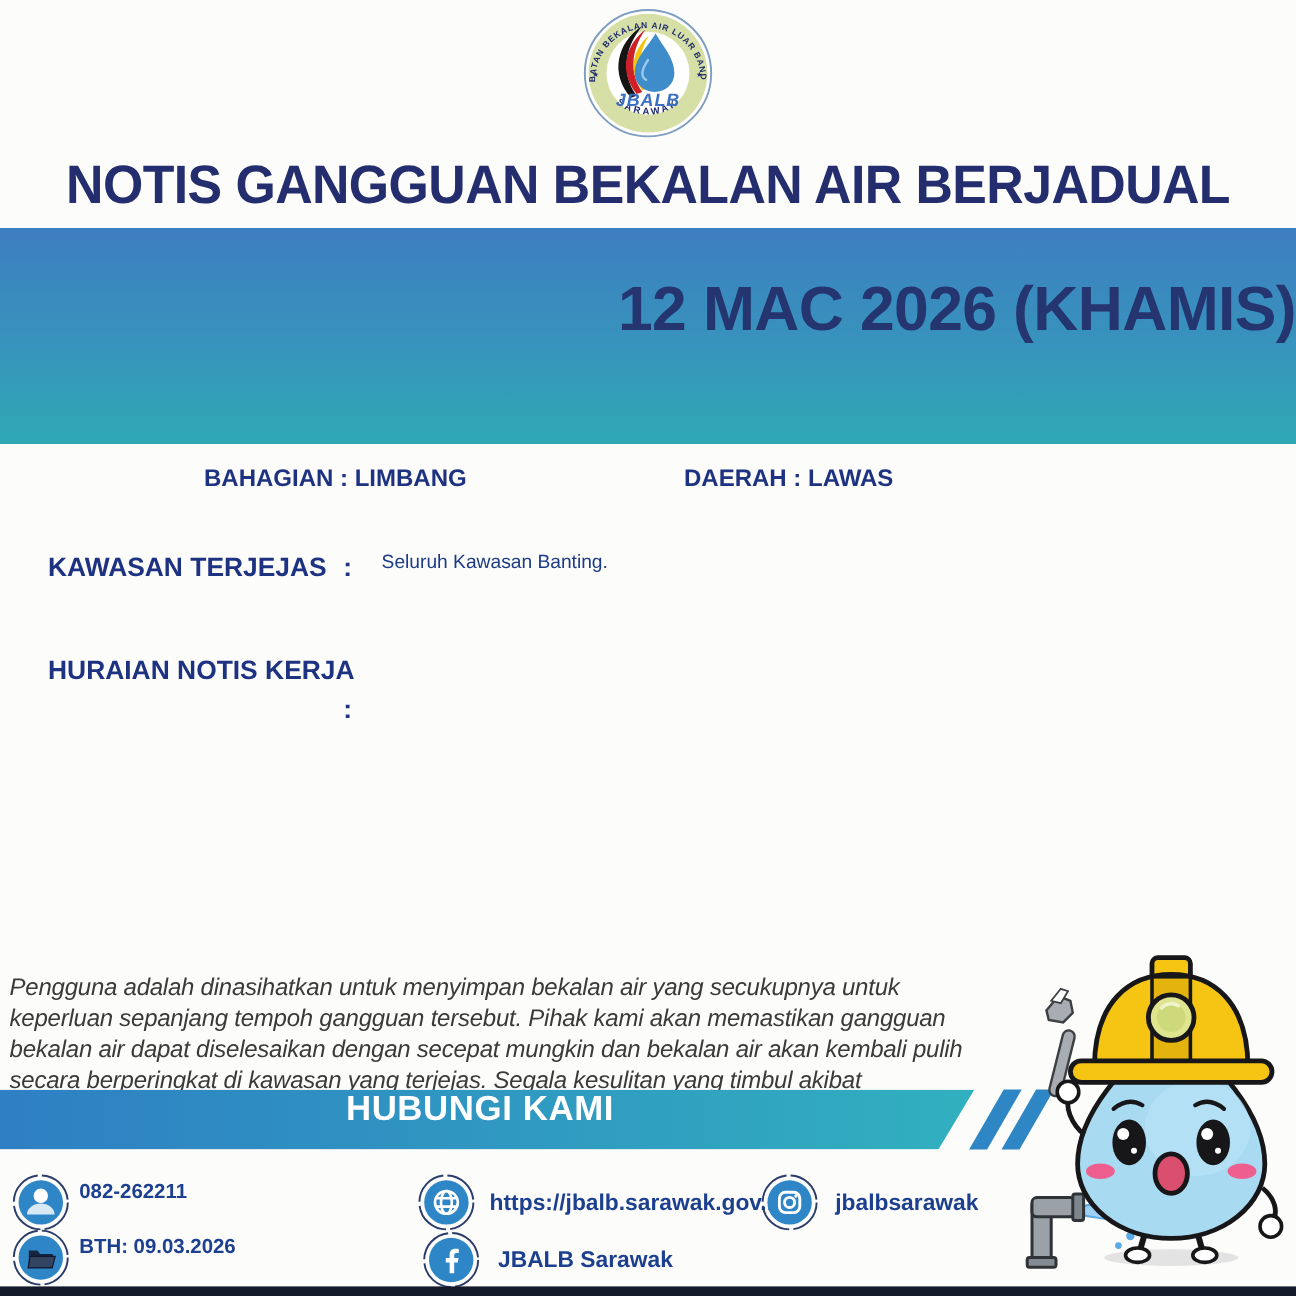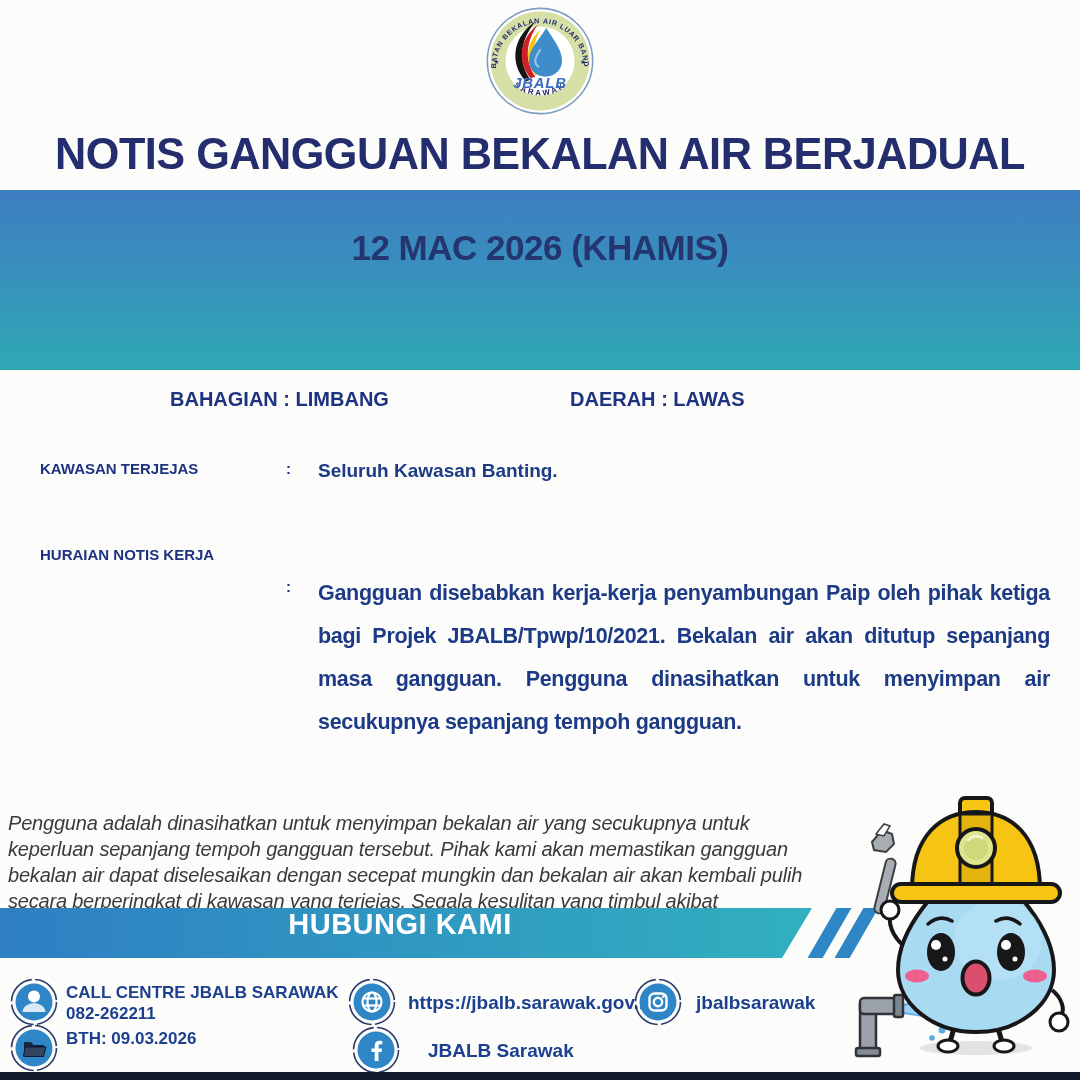--- a/index.html
+++ b/index.html
@@ -22,26 +22,26 @@
     color:#242e6e; letter-spacing:-0.5px;
     transform:scaleX(.96);
   }
 
   
   .date-banner {
     left:0; top:190px; width:1080px; height:180px;
     background:linear-gradient(180deg,#3d7ec1 0%,#3794bc 55%,#2fa9b4 100%);
     text-align:center; color:#24356f;
   }
-  .date-banner .line1 { margin-top:38px; font-size:35px; font-weight:bold; letter-spacing:-0.5px; }
+  .date-banner .line1 { margin-top:38px; font-size:52px; font-weight:bold; letter-spacing:-0.5px;text-align:right; }
   .date-banner .line2 { margin-top:6px;  font-size:41px; font-weight:bold; letter-spacing:-0.5px; }
   .row-bahagian { top:388px; font-size:20px; font-weight:bold; color:#1e3282; }
   .bahagian { left:170px; } .daerah { left:570px; }
-  .lbl { font-size:15px; font-weight:bold; color:#1e3282; }
-  .val { font-size:19px; font-weight:bold; color:#1c3a86; }
+  .lbl { font-size:22px; font-weight:bold; color:#1e3282; }
+  .val { font-size:16px; font-weight:normal; color:#1c3a86; }
   .kawasan-label { left:40px;  top:460px; }
   .kawasan-colon { left:286px; top:460px; }
   .kawasan-value { left:318px; top:460px; }
   .huraian-label { left:40px;  top:546px; }
   .huraian-colon { left:286px; top:578px; }
   .huraian-body  {
     left:318px; top:572px; width:732px;
     font-size:21.5px; font-weight:bold; color:#1c3a86;
     line-height:43px; text-align:justify; letter-spacing:-0.3px;
   }
@@ -76,21 +76,21 @@
   .ft-sm { font-size:17px; line-height:21px; }
   .ft-md { font-size:19px; }
   .icon-badge { width:48px; height:48px; }
   .cc-icon   { left:10px;  top:978px; }
   .cc-text   { left:66px;  top:982px; }
   .ref-icon  { left:10px;  top:1024px; }
   .ref-text  { left:66px;  top:1028px; }
   .web-icon  { left:348px; top:978px; }
   .web-text  { left:408px; top:992px; }
   .fb-icon   { left:352px; top:1026px; }
-  .fb-text   { left:428px; top:1040px; }
+  .fb-text   { left:415px; top:1040px; }
   .ig-icon   { left:634px; top:978px; }
   .ig-text   { left:696px; top:992px; }
 
   .mascot { left:846px; top:790px; width:232px; height:272px; }
 
   .bottom-bar { left:0; bottom:0; width:1080px; height:8px; background:#151a2b; }
 </style>
 </head>
 <body>
 
@@ -139,39 +139,37 @@
   <span>LAWAS</span>
 </div>
 
 <div class="abs lbl kawasan-label">KAWASAN TERJEJAS</div>
 <div class="abs lbl kawasan-colon">:</div>
 <div class="abs val kawasan-value">Seluruh Kawasan Banting.</div>
 
 <div class="abs lbl huraian-label">HURAIAN NOTIS KERJA</div>
 <div class="abs lbl huraian-colon">:</div>
 <div class="abs huraian-body">
-  <p>Gangguan disebabkan kerja-kerja penyambungan Paip oleh pihak ketiga bagi Projek JBALB/Tpwp/10/2021. Bekalan air akan ditutup sepanjang masa gangguan. Pengguna dinasihatkan untuk menyimpan air secukupnya sepanjang tempoh gangguan.</p>
 </div>
 
 <p class="abs disclaimer">Pengguna adalah dinasihatkan untuk menyimpan bekalan air yang secukupnya untuk keperluan sepanjang tempoh gangguan tersebut. Pihak kami akan memastikan gangguan bekalan air dapat diselesaikan dengan secepat mungkin dan bekalan air akan kembali pulih secara berperingkat di kawasan yang terjejas. Segala kesulitan yang timbul akibat gangguan ini adalah sangat dikesali.</p>
 
 <div class="abs contact-banner">
   <h2>HUBUNGI KAMI</h2>
 </div>
 <div class="abs stripe stripe1"></div>
 <div class="abs stripe stripe2"></div>
 
 <svg class="abs icon-badge cc-icon" viewBox="0 0 48 48">
   <circle cx="24" cy="24" r="22.5" fill="none" stroke="#2b3c6b" stroke-width="1.6" stroke-dasharray="32 3.5"></circle>
   <circle cx="24" cy="24" r="18.5" fill="#2e86c6"></circle>
   <circle cx="24" cy="18.5" r="6" fill="#ffffff"></circle>
   <path d="M12.5,34 a11.5,9 0 0 1 23,0 Z" fill="#d9e8f5"></path>
 </svg>
 <div class="abs foot-text ft-sm cc-text">
-  <div>CALL CENTRE JBALB SARAWAK</div>
   <div>082-262211</div>
 </div>
 
 <svg class="abs icon-badge ref-icon" viewBox="0 0 48 48">
   <circle cx="24" cy="24" r="22.5" fill="none" stroke="#2b3c6b" stroke-width="1.6" stroke-dasharray="32 3.5"></circle>
   <circle cx="24" cy="24" r="18.5" fill="#2e86c6"></circle>
   <path d="M14,18 h7 l2.5,3 h10.5 v10 a1.5,1.5 0 0 1 -1.5,1.5 h-17 a1.5,1.5 0 0 1 -1.5,-1.5 Z" fill="#17243f"></path>
   <path d="M15,23 h21 l-2.5,9.5 h-20 Z" fill="#32445f" stroke="#0e1830" stroke-width="1"></path>
 </svg>
 <div class="abs foot-text ft-sm ref-text">

